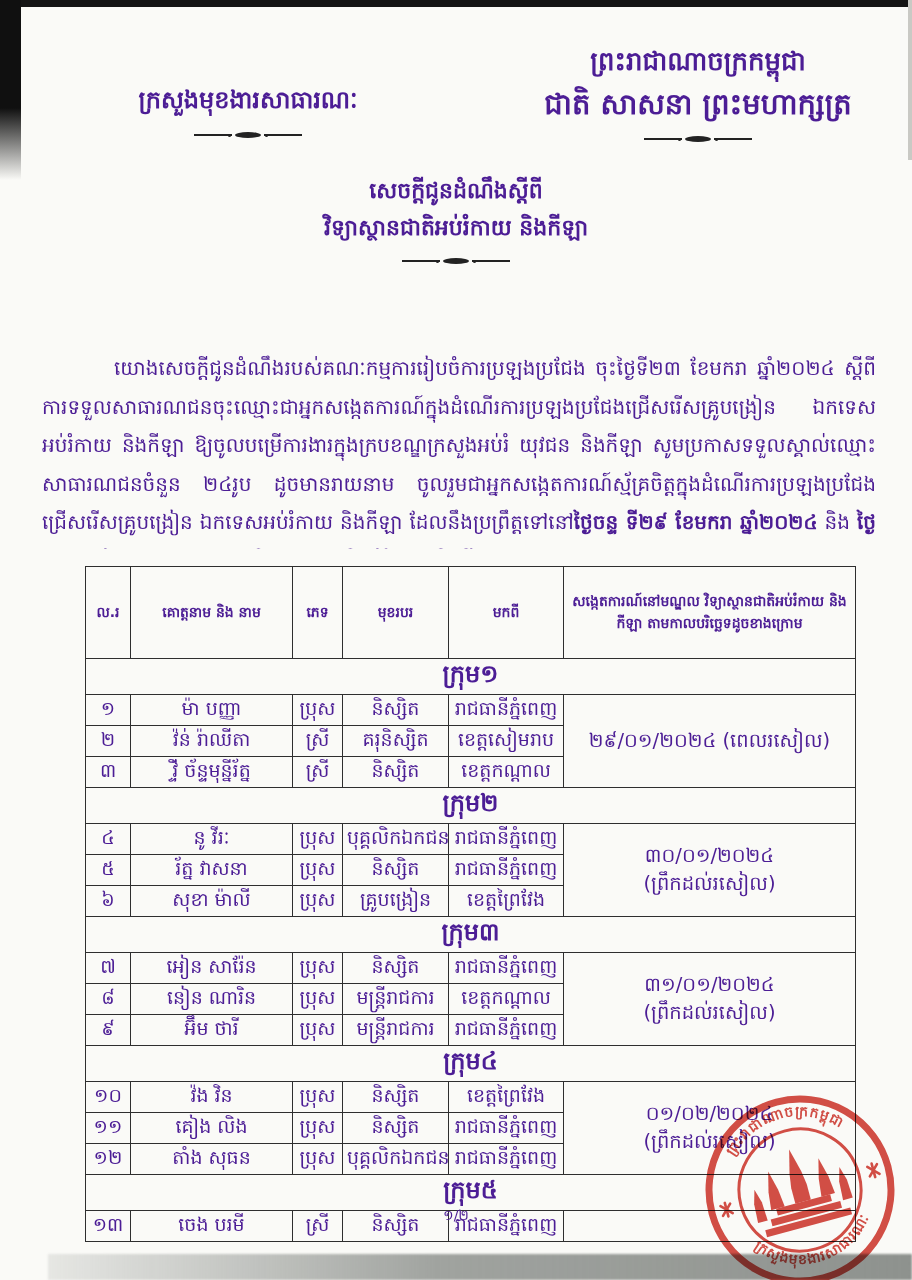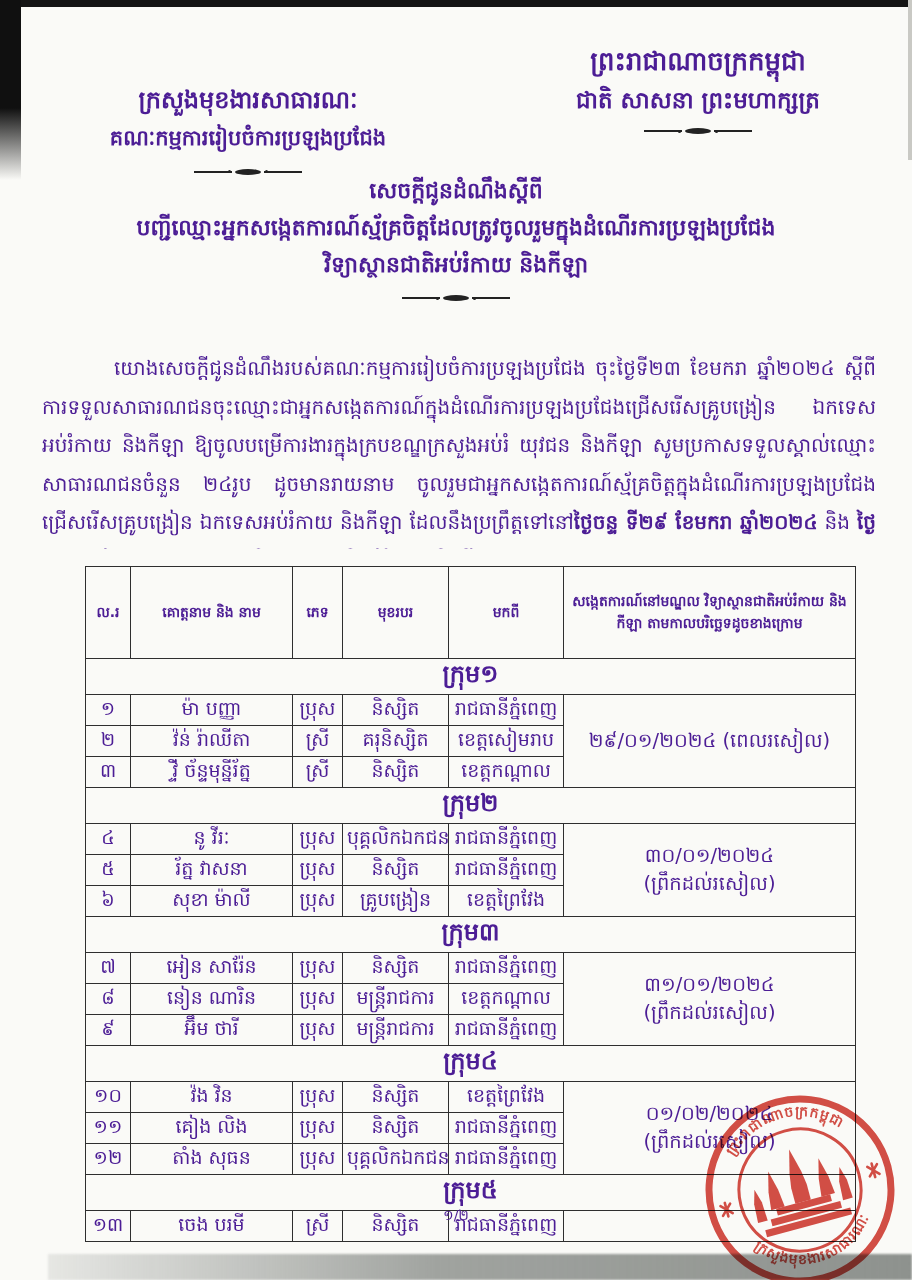--- a/index.html
+++ b/index.html
@@ -18,21 +18,21 @@
     filter:blur(1px);}
   
   .orn{display:flex;align-items:center;justify-content:center;gap:3px;}
   .orn .line{height:2px;width:38px;background:#222;}
   .orn .core{width:26px;height:6px;background:#222;border-radius:50%;position:relative;}
   .orn .core::before,.orn .core::after{content:"";position:absolute;top:1.5px;width:3px;height:3px;border-radius:50%;background:#222;}
   .orn .core::before{left:-7px;} .orn .core::after{right:-7px;}
   
   .hdr-right{position:absolute;right:28px;top:44px;width:372px;text-align:center;font-weight:bold;line-height:1.35;}
   .hdr-right .l1{font-size:26px;}
-  .hdr-right .l2{font-size:23px;margin-top:6px;}
+  .hdr-right .l2{font-size:29px;margin-top:6px;}
   .hdr-right .orn{margin-top:12px;}
   .hdr-left{position:absolute;left:66px;top:84px;width:364px;text-align:center;font-weight:bold;line-height:1.35;}
   .hdr-left .l1{font-size:24px;}
   .hdr-left .l2{font-size:21px;margin-top:8px;}
   .hdr-left .orn{margin-top:16px;}
   
   .title{position:absolute;left:50px;right:50px;top:172px;text-align:center;font-weight:bold;}
   .title .tl{font-size:22px;line-height:37px;}
   .title .orn{margin-top:12px;}
   
@@ -73,31 +73,29 @@
     <div class="l2">ជាតិ សាសនា ព្រះមហាក្សត្រ</div>
     <div class="orn">
       <span class="line"></span>
         <span class="core"></span>
         <span class="line"></span>
     </div>
   </div>
 
   <div class="hdr-left">
     <div class="l1">ក្រសួងមុខងារសាធារណៈ</div>
-    <div class="l2">គណៈកម្មការរៀបចំការប្រឡងប្រជែង</div>
     <div class="orn">
       <span class="line"></span>
         <span class="core"></span>
         <span class="line"></span>
     </div>
   </div>
 
   <div class="title">
     <div class="tl">សេចក្តីជូនដំណឹងស្តីពី</div>
-    <div class="tl">បញ្ជីឈ្មោះអ្នកសង្កេតការណ៍ស្ម័គ្រចិត្តដែលត្រូវចូលរួមក្នុងដំណើរការប្រឡងប្រជែង</div>
     <div class="tl">វិទ្យាស្ថានជាតិអប់រំកាយ និងកីឡា</div>
     <div class="orn">
       <span class="line"></span>
         <span class="core"></span>
         <span class="line"></span>
     </div>
   </div>
 
   <p class="body-par"><span>យោងសេចក្តីជូនដំណឹងរបស់គណៈកម្មការរៀបចំការប្រឡងប្រជែង ចុះថ្ងៃទី២៣ ខែមករា ឆ្នាំ២០២៤ ស្តីពីការទទួលសាធារណជនចុះឈ្មោះជាអ្នកសង្កេតការណ៍ក្នុងដំណើរការប្រឡងប្រជែងជ្រើសរើសគ្រូបង្រៀន ឯកទេសអប់រំកាយ និងកីឡា ឱ្យចូលបម្រើការងារក្នុងក្របខណ្ឌក្រសួងអប់រំ យុវជន និងកីឡា សូមប្រកាសទទួលស្គាល់ឈ្មោះសាធារណជនចំនួន ២៤រូប ដូចមានរាយនាម ចូលរួមជាអ្នកសង្កេតការណ៍ស្ម័គ្រចិត្តក្នុងដំណើរការប្រឡងប្រជែងជ្រើសរើសគ្រូបង្រៀន ឯកទេសអប់រំកាយ និងកីឡា ដែលនឹងប្រព្រឹត្តទៅនៅ</span><b>ថ្ងៃចន្ទ ទី២៩ ខែមករា ឆ្នាំ២០២៤</b><span> និង </span><b>ថ្ងៃបន្តបន្ទាប់</b><span> នៅមណ្ឌលប្រឡង </span><b>វិទ្យាស្ថានជាតិអប់រំកាយ និងកីឡា</b><span>។ អ្នកសង្កេតការណ៍ត្រូវបានបែងចែកជា ៨ក្រុម ចូលរួមសង្កេតការណ៍តាមកាលបរិច្ឆេទដូចបានបែងចែក៖</span></p>
 

